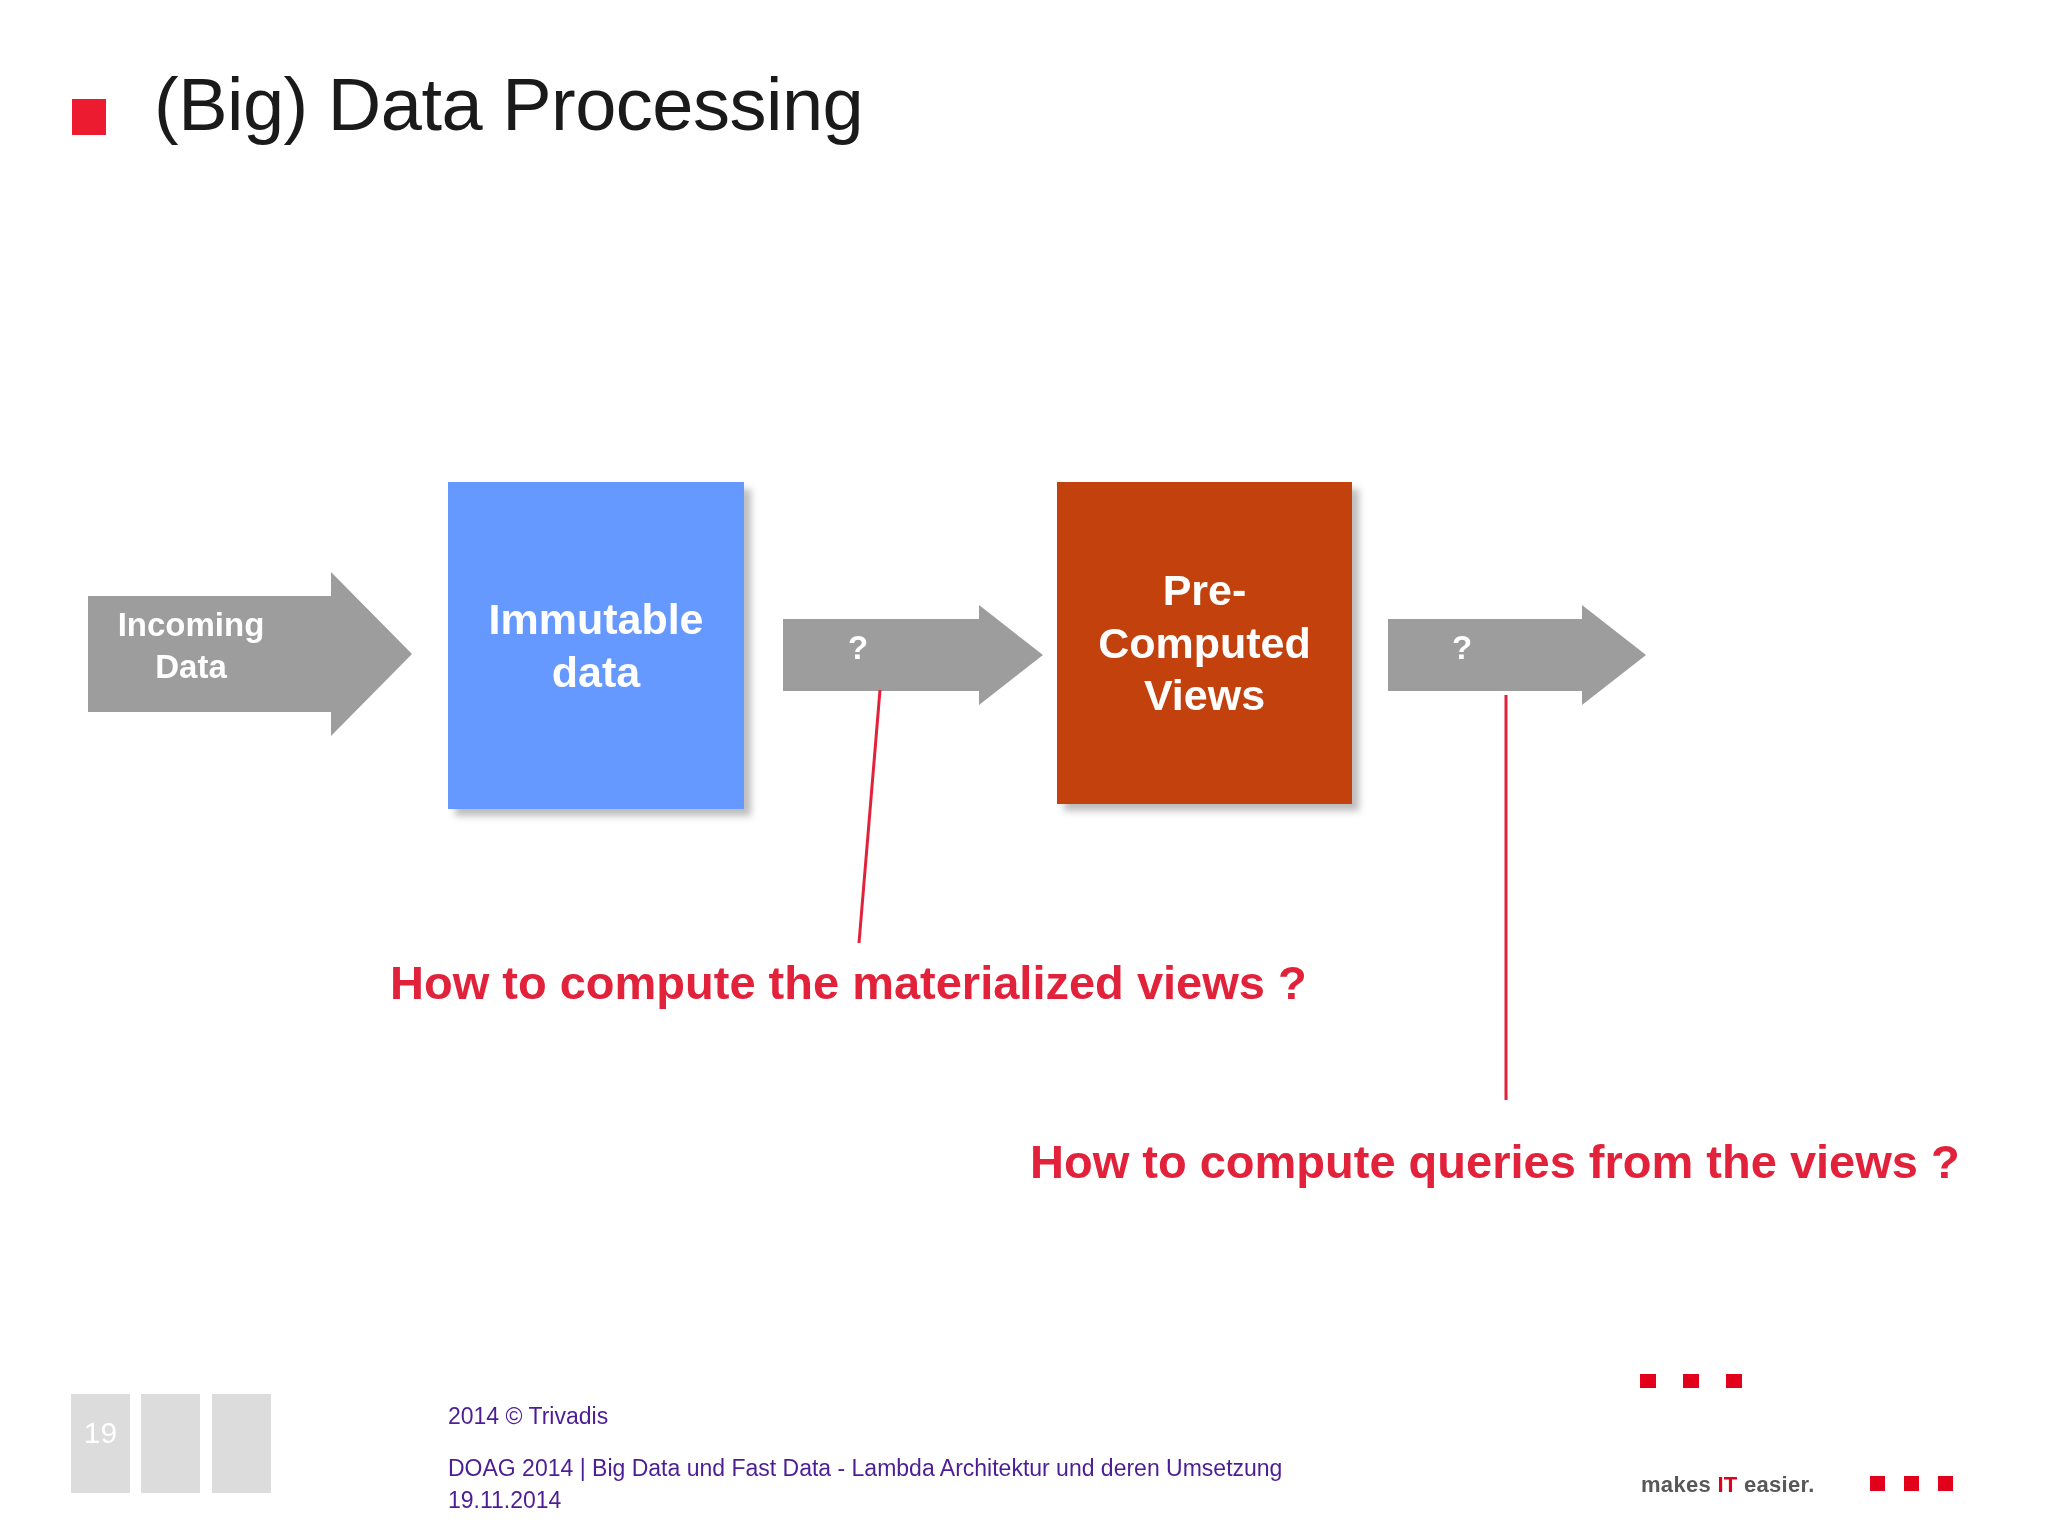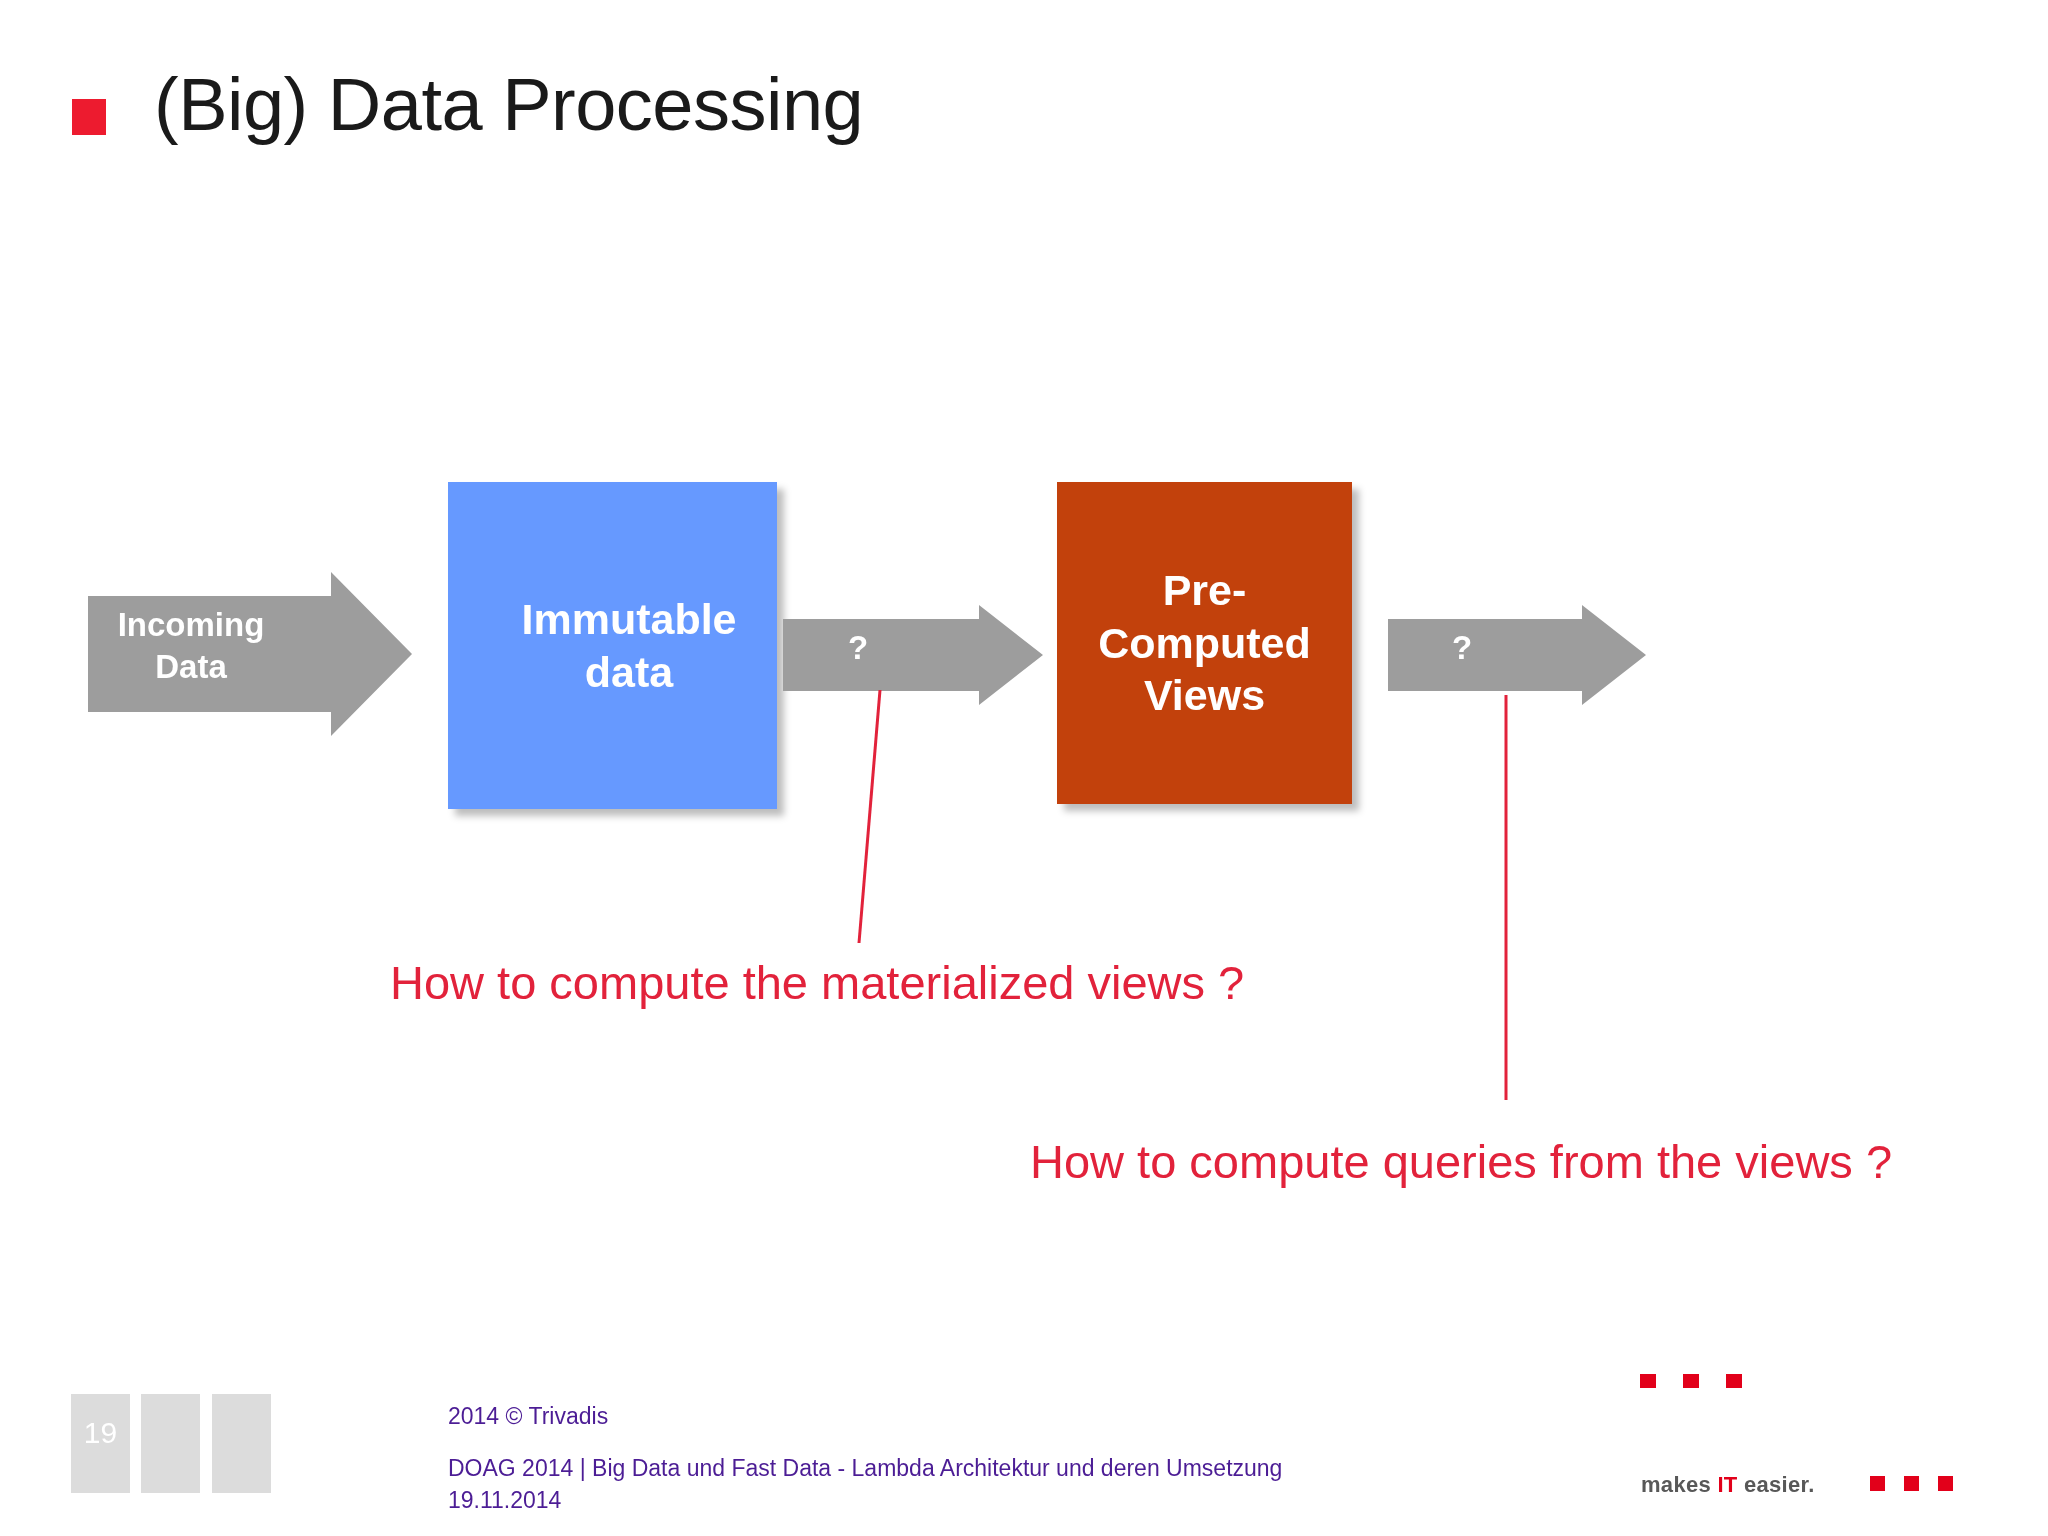--- a/index.html
+++ b/index.html
@@ -63,21 +63,20 @@
     color: #ffffff;
     font-weight: bold;
     font-size: 43px;
     line-height: 1.22;
     box-shadow: 7px 7px 7px rgba(0,0,0,0.26);
   }
   .box-immutable {
     left: 448px; top: 482px;
     width: 296px; height: 327px;
     background: #6699FF;
-    padding-left: 33px;
   }
   .box-precomputed {
     left: 1057px; top: 482px;
     width: 295px; height: 322px;
     background: #c2410c;
   }
   .box-query {
     left: 1663px; top: 483px;
     width: 294px; height: 321px;
     background: #C6DA63;
@@ -113,21 +112,21 @@
   .arrow-q2 { left: 1388px; top: 605px; width: 258px; height: 100px; }
   .arrow-q2 .arrow-label { top: 24px; font-size: 33px; left: -36px; right: 74px; }
 
   
   .annot-line { position: absolute; }
   .annot-text {
     position: absolute;
     color: #E2223B;
     font-size: 47px;
     white-space: nowrap;
-    font-weight: 400;
+    font-weight: 700;
   }
   .annot-text-1 { left: 390px; top: 955px; }
   .annot-text-2 { left: 1030px; top: 1134px; }
 
   
   .footer-chip {
     position: absolute;
     background: #DCDCDC;
     top: 1394px;
     width: 59px;

